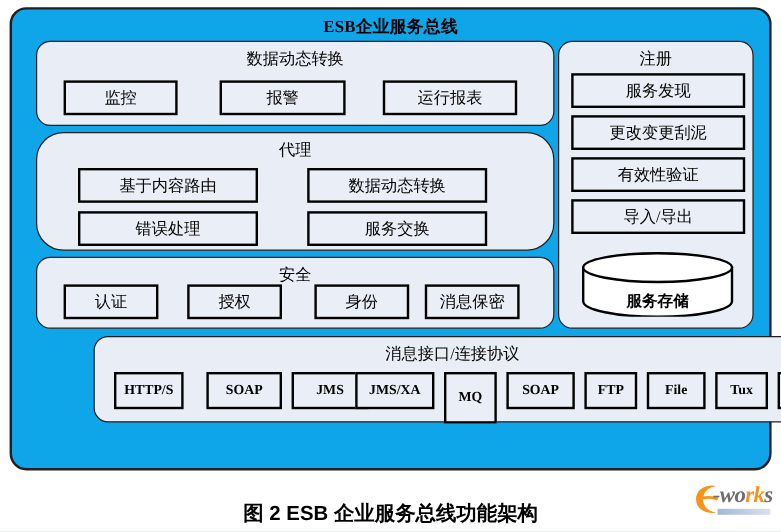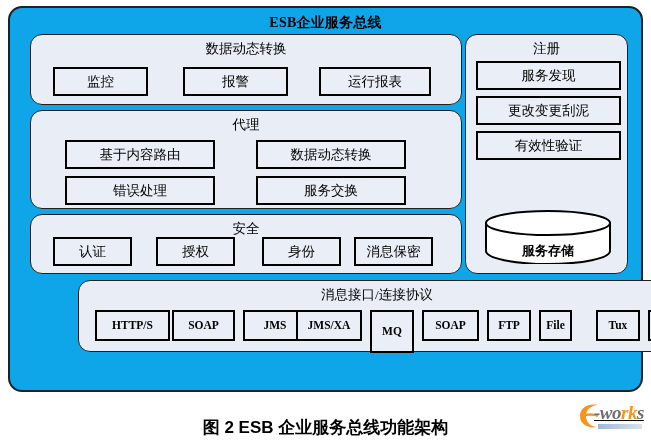--- a/index.html
+++ b/index.html
@@ -116,21 +116,20 @@
   }
   .logo-text {
     position: absolute;
     left: 16px;
     top: 4px;
     font-family: "Liberation Serif", "DejaVu Serif", serif;
     font-style: italic;
     font-weight: bold;
     font-size: 19px;
     letter-spacing: -0.5px;
-    text-decoration: underline;
   }
   .logo-w { color: #6d6e71; }
   .logo-o { color: #6d6e71; }
   .logo-r { color: #f7941e; }
   .logo-k { color: #f7941e; }
   .logo-s { color: #6d6e71; }
   .logo-bar {
     position: absolute;
     left: 20px;
     top: 26px;
@@ -146,61 +145,62 @@
 
   <div class="esb-title">ESB企业服务总线</div>
 
   <div class="panel" style="left:20px; top:26px; width:432px; height:71px;">
     <div class="panel-title">数据动态转换</div>
     <div class="box" style="left:22px; top:32px; width:95px; height:29px;">监控</div>
     <div class="box" style="left:152px; top:32px; width:105px; height:29px;">报警</div>
     <div class="box" style="left:288px; top:32px; width:112px; height:29px;">运行报表</div>
   </div>
 
-  <div class="panel" style="left:20px; top:102px; width:432px; height:99px;">
+  <div class="panel" style="left:20px; top:102px; width:432px; height:99px;border-radius:23px;">
     <div class="panel-title">代理</div>
     <div class="box" style="left:34px; top:29px; width:150px; height:29px;">基于内容路由</div>
     <div class="box" style="left:225px; top:29px; width:150px; height:29px;">数据动态转换</div>
     <div class="box" style="left:34px; top:65px; width:150px; height:29px;">错误处理</div>
     <div class="box" style="left:225px; top:65px; width:150px; height:29px;">服务交换</div>
   </div>
 
   <div class="panel" style="left:20px; top:206px; width:432px; height:60px;">
     <div class="panel-title">安全</div>
     <div class="box" style="left:22px; top:22px; width:79px; height:29px;">认证</div>
     <div class="box" style="left:125px; top:22px; width:79px; height:29px;">授权</div>
     <div class="box" style="left:231px; top:22px; width:79px; height:29px;">身份</div>
     <div class="box" style="left:323px; top:22px; width:79px; height:29px;">消息保密</div>
   </div>
 
   <div class="panel" style="left:455px; top:26px; width:163px; height:240px;">
     <div class="panel-title">注册</div>
     <div class="box" style="left:10px; top:26px; width:145px; height:29px;">服务发现</div>
     <div class="box" style="left:10px; top:96px; width:145px; height:29px;">有效性验证</div>
     <div class="box" style="left:10px; top:61px; width:145px; height:29px;">更改变更刮泥</div>
+    <div class="box" style="left:10px; top:131px; width:145px; height:29px;">导入/导出</div>
 
     <div class="cylinder" style="left:18px; top:175px; width:128px; height:54px;font-weight:bold;">
       <svg width="128" height="54" viewBox="0 0 128 54">
         <path d="M2,13 L2,41 A62,13 0 0 0 126,41 L126,13 Z" fill="#ffffff" stroke="#000000" stroke-width="2"></path>
         <ellipse cx="64" cy="13" rx="62" ry="12" fill="#ffffff" stroke="#000000" stroke-width="2"></ellipse>
       </svg>
       <div class="cyl-label">服务存储</div>
     </div>
   </div>
 
   <div class="panel" style="left:20px; top:272px; width:598px; height:72px;margin-left:48px;">
     <div class="panel-title">消息接口/连接协议</div>
-    <div class="box proto" style="left:16px; top:29px; width:75px; height:31px;">HTTP/S</div>
+    <div class="box proto" style="left:16px; top:29px; width:58px; height:31px;">HTTP/S</div>
     <div class="box proto" style="left:93px; top:29px; width:63px; height:31px;">SOAP</div>
     <div class="box proto" style="left:164px; top:29px; width:64px; height:31px;">JMS</div>
     <div class="box proto" style="left:217px; top:29px; width:66px; height:31px;">JMS/XA</div>
     <div class="box proto" style="left:291px; top:29px; width:44px; height:43px;">MQ</div>
     <div class="box proto" style="left:343px; top:29px; width:57px; height:31px;">SOAP</div>
     <div class="box proto" style="left:408px; top:29px; width:44px; height:31px;">FTP</div>
-    <div class="box proto" style="left:460px; top:29px; width:33px; height:31px;">File</div>
+    <div class="box proto" style="left:460px; top:29px; width:49px; height:31px;">File</div>
     <div class="box proto" style="left:517px; top:29px; width:44px; height:31px;">Tux</div>
     <div class="box proto-cn" style="left:569px; top:29px; width:56px; height:31px;">自定义</div>
   </div>
 
 </div>
 
 <div class="caption">图 2 ESB 企业服务总线功能架构</div>
 
 <div class="logo">
   <svg width="70" height="40" viewBox="0 0 70 40">

